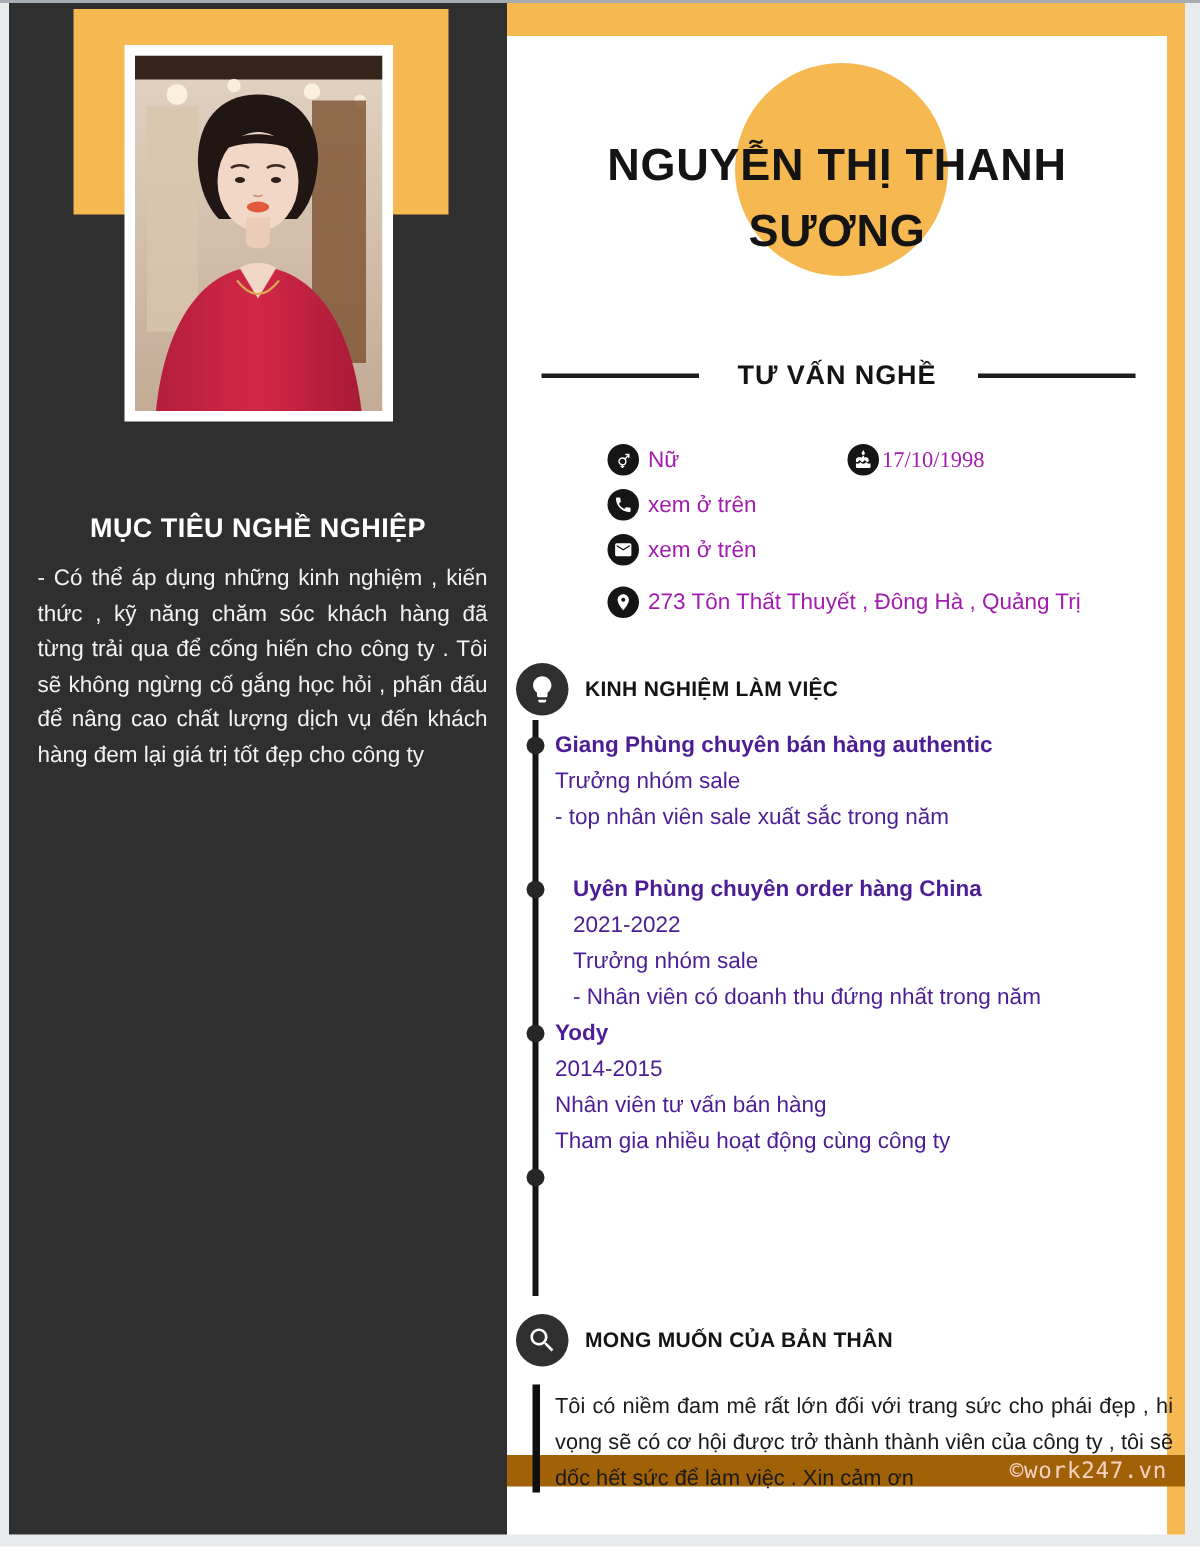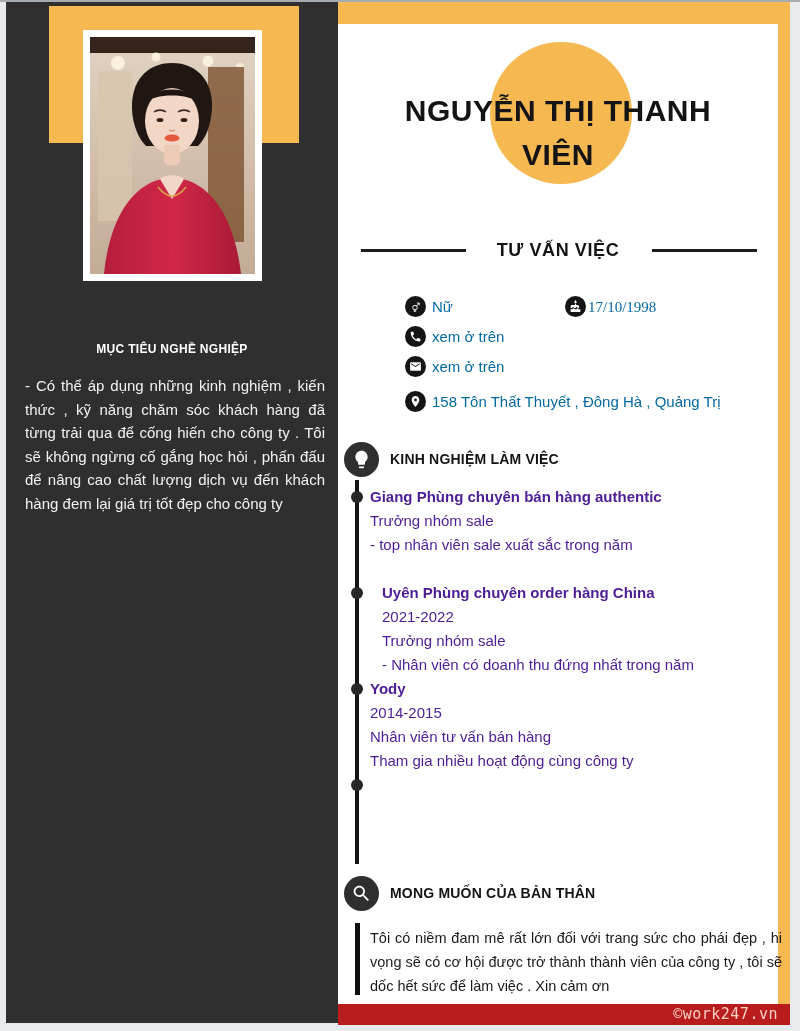--- a/index.html
+++ b/index.html
@@ -10,28 +10,28 @@
   }
   .topline{position:absolute;left:0;top:0;width:800px;height:2px;background:#a6acb2;}
   .sheet{position:absolute;left:6px;top:2px;width:784px;height:1021px;background:#ffffff;}
 
   
   .sidebar{position:absolute;left:0;top:0;width:332px;height:1021px;background:#2f2f2f;}
   .photo-accent{position:absolute;left:43px;top:4px;width:250px;height:137px;background:#f6b851;}
   .photo-frame{position:absolute;left:77px;top:28px;width:179px;height:251px;background:#ffffff;box-sizing:border-box;padding:7px;}
   .photo-frame svg{width:100%;height:100%;display:block;}
   .obj-heading{position:absolute;left:0;top:340px;width:332px;margin:0;text-align:center;color:#ffffff;
-    font-size:12px;font-weight:bold;letter-spacing:.3px;}
+    font-size:18px;font-weight:bold;letter-spacing:.3px;}
   .obj-body{position:absolute;left:19px;top:372px;width:300px;margin:0;color:#f2f2f2;
     font-size:15px;line-height:23.5px;text-align:justify;}
 
   
   .frame-top{position:absolute;left:332px;top:0;width:452px;height:22px;background:#f6b851;}
   .frame-right{position:absolute;left:772px;top:0;width:12px;height:1021px;background:#f6b851;}
-  .frame-bottom{position:absolute;left:332px;top:1002px;width:452px;height:21px;background:#b91c1c;}
+  .frame-bottom{position:absolute;left:332px;top:968px;width:452px;height:21px;background:#a16207;}
   .watermark{position:absolute;right:12px;top:0;height:21px;line-height:21px;
     font-family:"DejaVu Sans Mono",monospace;font-size:15px;color:#f7d2c3;letter-spacing:.5px;}
 
   
   .content{position:absolute;left:332px;top:0;width:504px;height:1021px;}
   .name-circle{position:absolute;left:152px;top:40px;width:142px;height:142px;border-radius:50%;background:#f6b851;}
   .name{position:absolute;left:0;top:87px;width:440px;margin:0;text-align:center;
     font-size:30px;line-height:44px;font-weight:bold;color:#141414;letter-spacing:.5px;}
   .title-wrap{position:absolute;left:0;top:234px;width:440px;height:28px;}
   .job-title{position:absolute;left:0;top:0;width:440px;margin:0;text-align:center;
@@ -40,21 +40,21 @@
   .rule.left{left:23px;}
   .rule.right{left:314px;}
 
   
   .crow{position:absolute;left:0;width:440px;height:22px;}
   .crow.r1{top:294px;} .crow.r2{top:324px;} .crow.r3{top:354px;} .crow.r4{top:389px;}
   .cicon{position:absolute;width:21px;height:21px;border-radius:50%;background:#151515;
     display:flex;align-items:center;justify-content:center;}
   .cicon svg{width:13px;height:13px;display:block;}
   .cicon.a{left:67px;} .cicon.b{left:227px;}
-  .clabel{position:absolute;font-size:15px;color:#0369a1;line-height:22px;white-space:nowrap;}
+  .clabel{position:absolute;font-size:15px;color:#a21caf;line-height:22px;white-space:nowrap;}
   .clabel.a{left:94px;} .clabel.b{left:250px;font-family:Liberation Serif, serif;}
 
   
   .sec-icon{position:absolute;left:6px;width:35px;height:35px;border-radius:50%;background:#2f2f2f;
     display:flex;align-items:center;justify-content:center;}
   .sec-icon svg{width:21px;height:21px;display:block;}
   .sec-title{position:absolute;left:52px;margin:0;font-size:14px;font-weight:bold;color:#141414;
     line-height:35px;letter-spacing:.2px;white-space:nowrap;}
   .exp-icon{top:440px;} .exp-title{top:440px;}
   .wish-icon{top:874px;} .wish-title{top:874px;}
@@ -122,25 +122,25 @@
 
   <div class="frame-top"></div>
   <div class="frame-right"></div>
   <div class="frame-bottom">
     <div class="watermark">©work247.vn</div>
   </div>
 
   <main class="content">
 
     <div class="name-circle"></div>
-    <h1 class="name"><span>NGUYỄN THỊ THANH</span><br><span>VIÊN</span></h1>
+    <h1 class="name"><span>NGUYỄN THỊ THANH</span><br><span>SƯƠNG</span></h1>
 
     <div class="title-wrap">
       <div class="rule left"></div>
-      <p class="job-title">TƯ VẤN VIỆC</p>
+      <p class="job-title">TƯ VẤN NGHỀ</p>
       <div class="rule right"></div>
     </div>
 
     <div class="crow r1">
       <span class="cicon a">
         <svg viewBox="0 0 24 24">
           <circle cx="11" cy="14" r="4.2" fill="none" stroke="#fff" stroke-width="1.7"></circle>
           <path d="M14 11l5-5M15.2 5.6h3.6v3.6M11 18.4v3M9.3 20.4h3.4" stroke="#fff" stroke-width="1.7" fill="none" stroke-linecap="round"></path>
         </svg>
       </span>
@@ -170,21 +170,21 @@
       </span>
       <span class="clabel a">xem ở trên</span>
     </div>
 
     <div class="crow r4">
       <span class="cicon a">
         <svg viewBox="0 0 24 24">
           <path fill="#fff" d="M12 2C8.13 2 5 5.13 5 9c0 5.25 7 13 7 13s7-7.75 7-13c0-3.87-3.13-7-7-7zm0 9.5c-1.38 0-2.5-1.12-2.5-2.5s1.12-2.5 2.5-2.5 2.5 1.12 2.5 2.5-1.12 2.5-2.5 2.5z"></path>
         </svg>
       </span>
-      <span class="clabel a">158 Tôn Thất Thuyết , Đông Hà , Quảng Trị</span>
+      <span class="clabel a">273 Tôn Thất Thuyết , Đông Hà , Quảng Trị</span>
     </div>
 
     <span class="sec-icon exp-icon">
       <svg viewBox="0 0 24 24">
         <path fill="#fff" d="M9 21c0 .55.45 1 1 1h4c.55 0 1-.45 1-1v-1H9v1zm3-19C8.14 2 5 5.14 5 9c0 2.38 1.19 4.47 3 5.74V17c0 .55.45 1 1 1h6c.55 0 1-.45 1-1v-2.26c1.81-1.27 3-3.36 3-5.74 0-3.86-3.14-7-7-7z"></path>
       </svg>
     </span>
     <h2 class="sec-title exp-title">KINH NGHIỆM LÀM VIỆC</h2>
 
     <div class="tl-line"></div>

